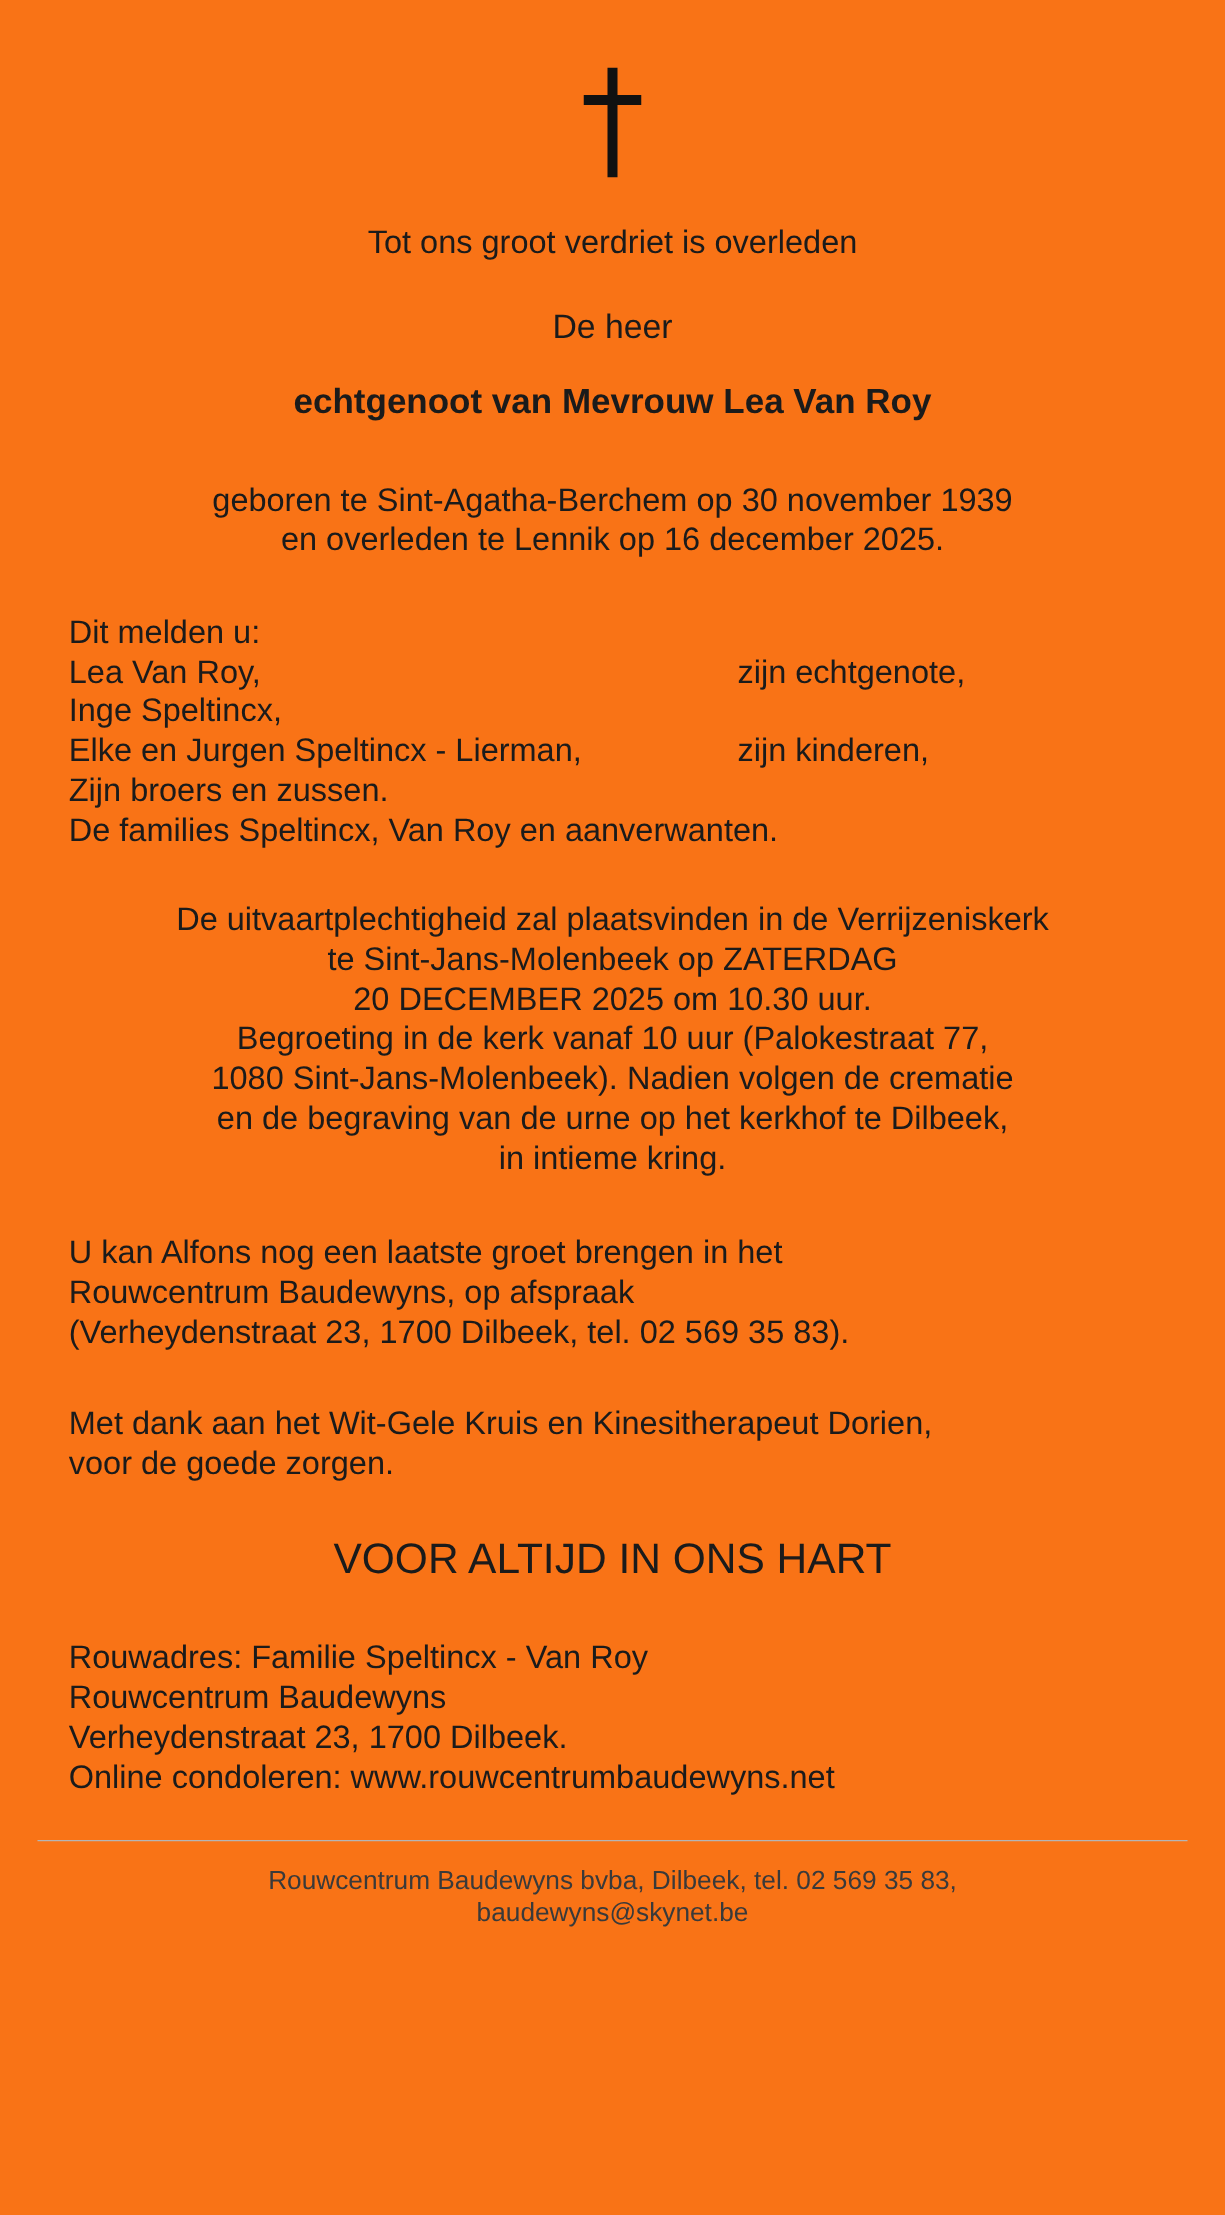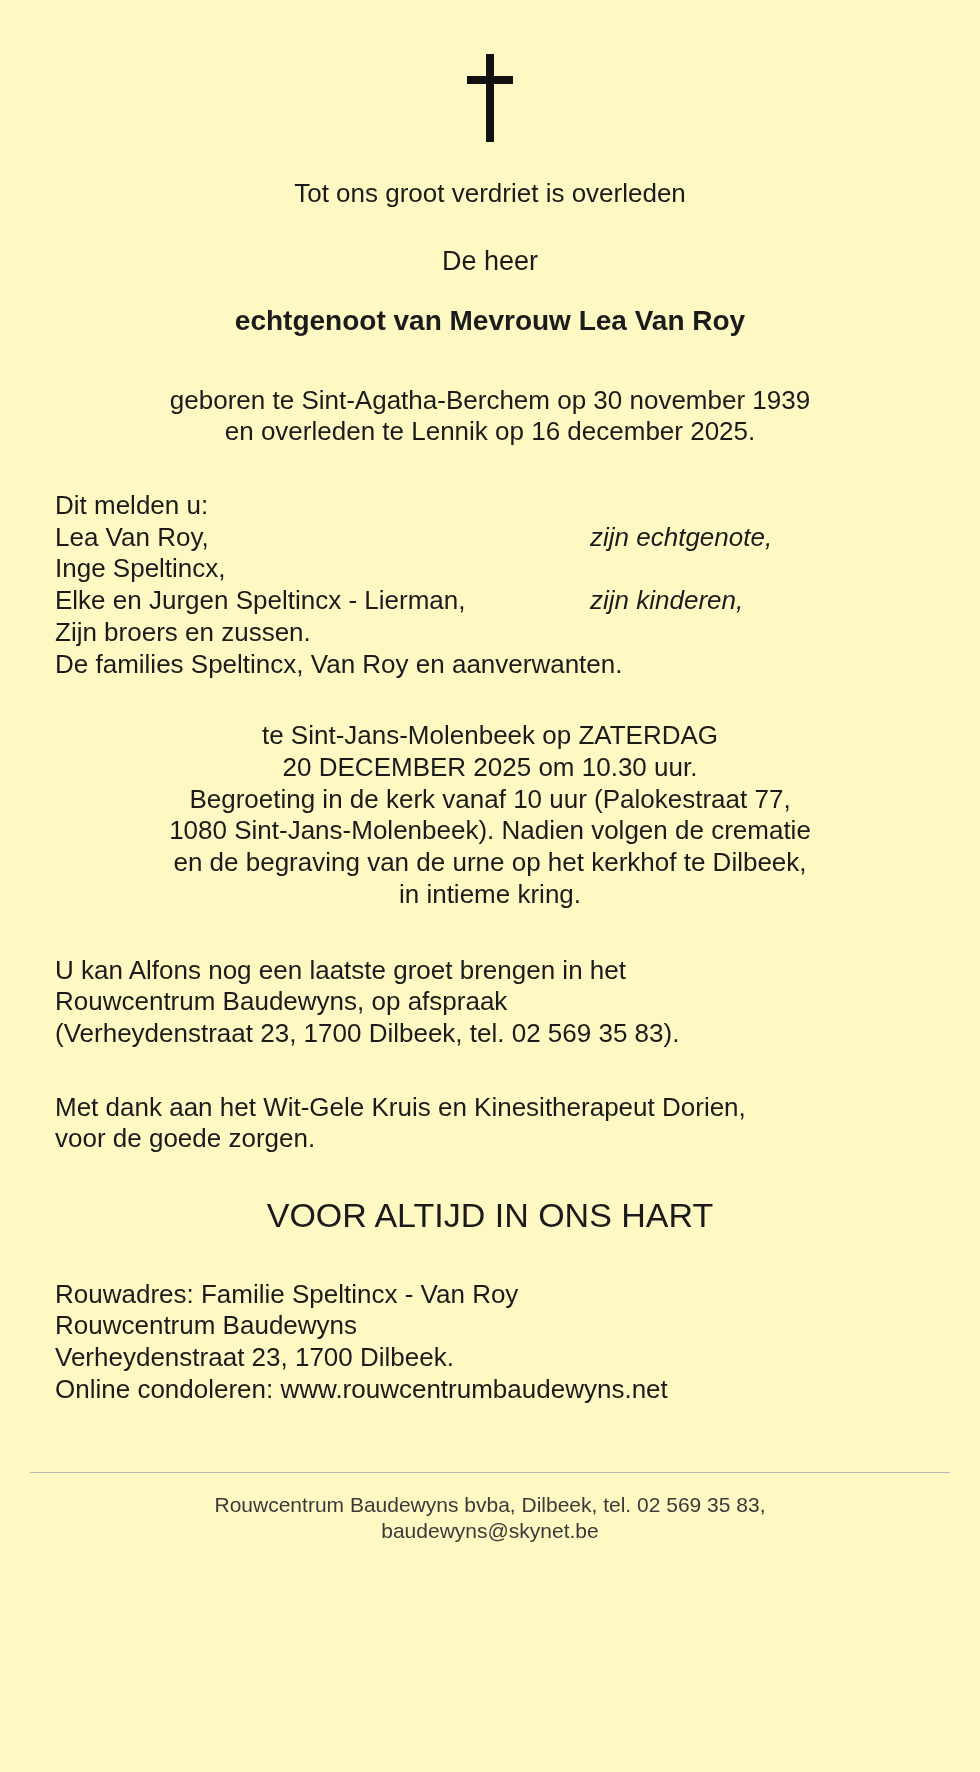--- a/index.html
+++ b/index.html
@@ -5,21 +5,21 @@
   html, body {
     margin: 0;
     padding: 0;
     background: #ffffff;
   }
   .page {
     position: relative;
     width: 980px;
     height: 1772px;
     margin: 0 auto;
-    background: #fef9c3;
+    background: #f97316;
     color: #1b1b1b;
     font-family: "Liberation Sans", sans-serif;
     font-size: 26px;
     line-height: 1.22;
     box-sizing: border-box;
     padding: 50px 55px 0 55px;
     overflow: hidden;
   }
   .center { text-align: center; }
   .cross-wrap {
@@ -57,21 +57,20 @@
     margin: 0 0 40px 0;
   }
   .family-row {
     position: relative;
     min-height: 31px;
   }
   .relation {
     position: absolute;
     left: 535px;
     top: 0;
-    font-style: italic;
     white-space: nowrap;
   }
   .ceremony {
     margin: 0 0 44px 0;
   }
   .bold { font-weight: normal; }
   .farewell {
     margin: 0 0 42px 0;
   }
   .thanks {
@@ -147,20 +146,21 @@
       <span>Zijn broers en zussen.</span>
       <span class="relation"></span>
     </div>
     <div class="family-row">
       <span>De families Speltincx, Van Roy en aanverwanten.</span>
       <span class="relation"></span>
     </div>
   </div>
 
   <div class="ceremony center">
+    <div>De uitvaartplechtigheid zal plaatsvinden in de Verrijzeniskerk</div>
     <div>
       <span>te Sint-Jans-Molenbeek op </span><span class="bold">ZATERDAG</span>
     </div>
     <div class="bold">20 DECEMBER 2025 om 10.30 uur.</div>
     <div>Begroeting in de kerk vanaf 10 uur (Palokestraat 77,</div>
     <div>1080 Sint-Jans-Molenbeek). Nadien volgen de crematie</div>
     <div>en de begraving van de urne op het kerkhof te Dilbeek,</div>
     <div>in intieme kring.</div>
   </div>
 

